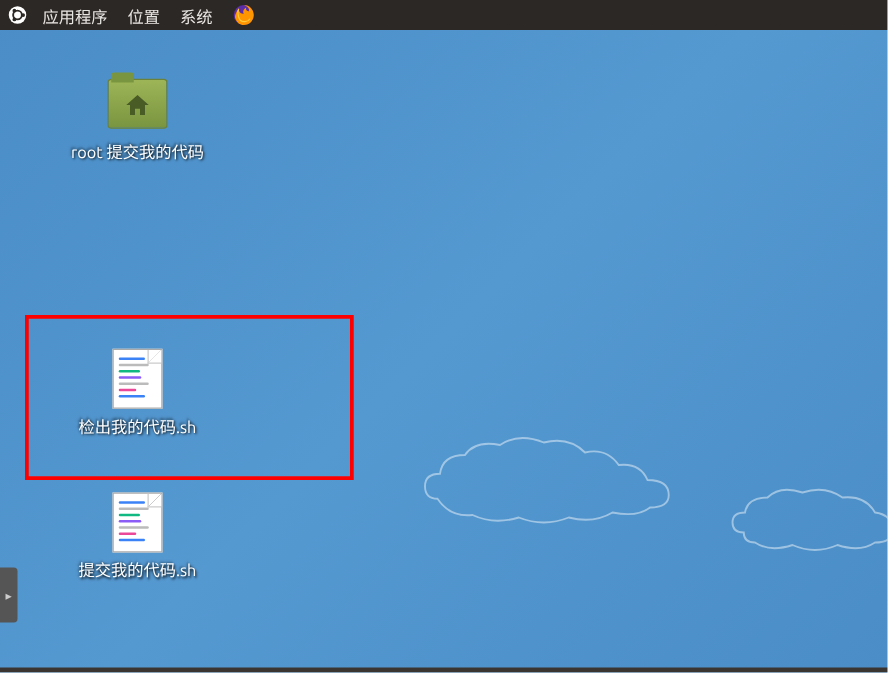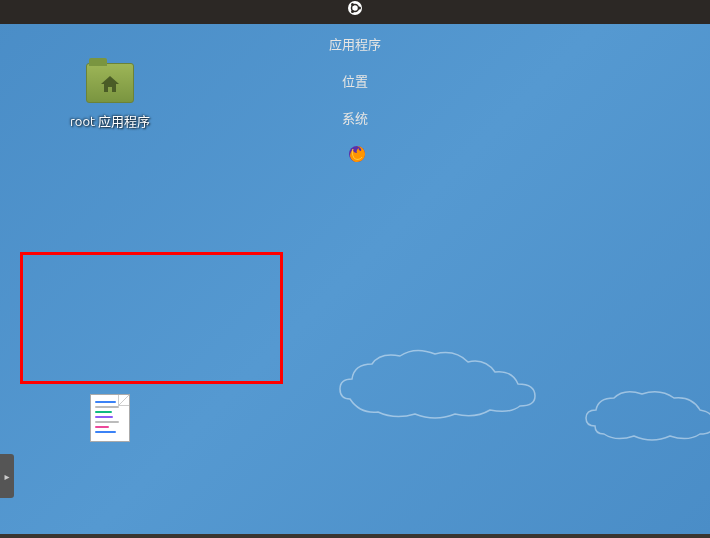--- a/index.html
+++ b/index.html
@@ -10,24 +10,23 @@
       font-family: "Ubuntu", "Noto Sans CJK SC", sans-serif;
       position: relative;
       overflow: hidden;
     }
     .menubar {
       height: 24px;
       background: #2c2825;
       display: flex;
       align-items: center;
       padding: 0 6px;
-      gap: 18px;
+      gap: 8px;
       color: #e8e6e3;
       font-size: 13px;
-      flex-direction: column;
     }
     .menubar-logo {
       width: 16px;
       height: 16px;
       display: inline-flex;
       align-items: center;
       justify-content: center;
     }
     .menubar-item { cursor: pointer; padding: 0 4px; }
     .firefox-icon {
@@ -190,37 +189,52 @@
   </svg>
 
   <div class="desktop-icon" style="left:50px; top:35px;">
     <div class="icon-image">
       <div class="folder-icon">
         <svg class="folder-home" viewBox="0 0 22 20">
             <path d="M11 2 L20 10 L17 10 L17 18 L13 18 L13 13 L9 13 L9 18 L5 18 L5 10 L2 10 Z" fill="#4a5c26"></path>
           </svg>
       </div>
     </div>
-    <span class="icon-label">root 应用程序</span>
-  </div>
-
-
+    <span class="icon-label">root 提交我的代码</span>
+  </div>
+
+
+  <div class="desktop-icon" style="left:50px; top:255px;">
+    <div class="icon-image">
+      <div class="script-icon">
+        <div class="script-line sl-blue"></div>
+        <div class="script-line sl-gray"></div>
+        <div class="script-line sl-green"></div>
+        <div class="script-line sl-purple"></div>
+        <div class="script-line sl-gray"></div>
+        <div class="script-line sl-pink"></div>
+        <div class="script-line sl-blue"></div>
+      </div>
+    </div>
+    <span class="icon-label">检出我的代码.sh</span>
+  </div>
 
   <div class="desktop-icon" style="left:50px; top:370px;">
     <div class="icon-image">
       <div class="script-icon">
         <div class="script-line sl-blue"></div>
         <div class="script-line sl-gray"></div>
         <div class="script-line sl-green"></div>
         <div class="script-line sl-purple"></div>
         <div class="script-line sl-gray"></div>
         <div class="script-line sl-pink"></div>
         <div class="script-line sl-blue"></div>
       </div>
     </div>
+    <span class="icon-label">提交我的代码.sh</span>
   </div>
 
   <div class="highlight-box" style="left:20px; top:228px; width:263px; height:132px;"></div>
 
   <div class="dock-handle">
     <span>▸</span>
   </div>
 
   <div class="bottom-border"></div>
 </div>

